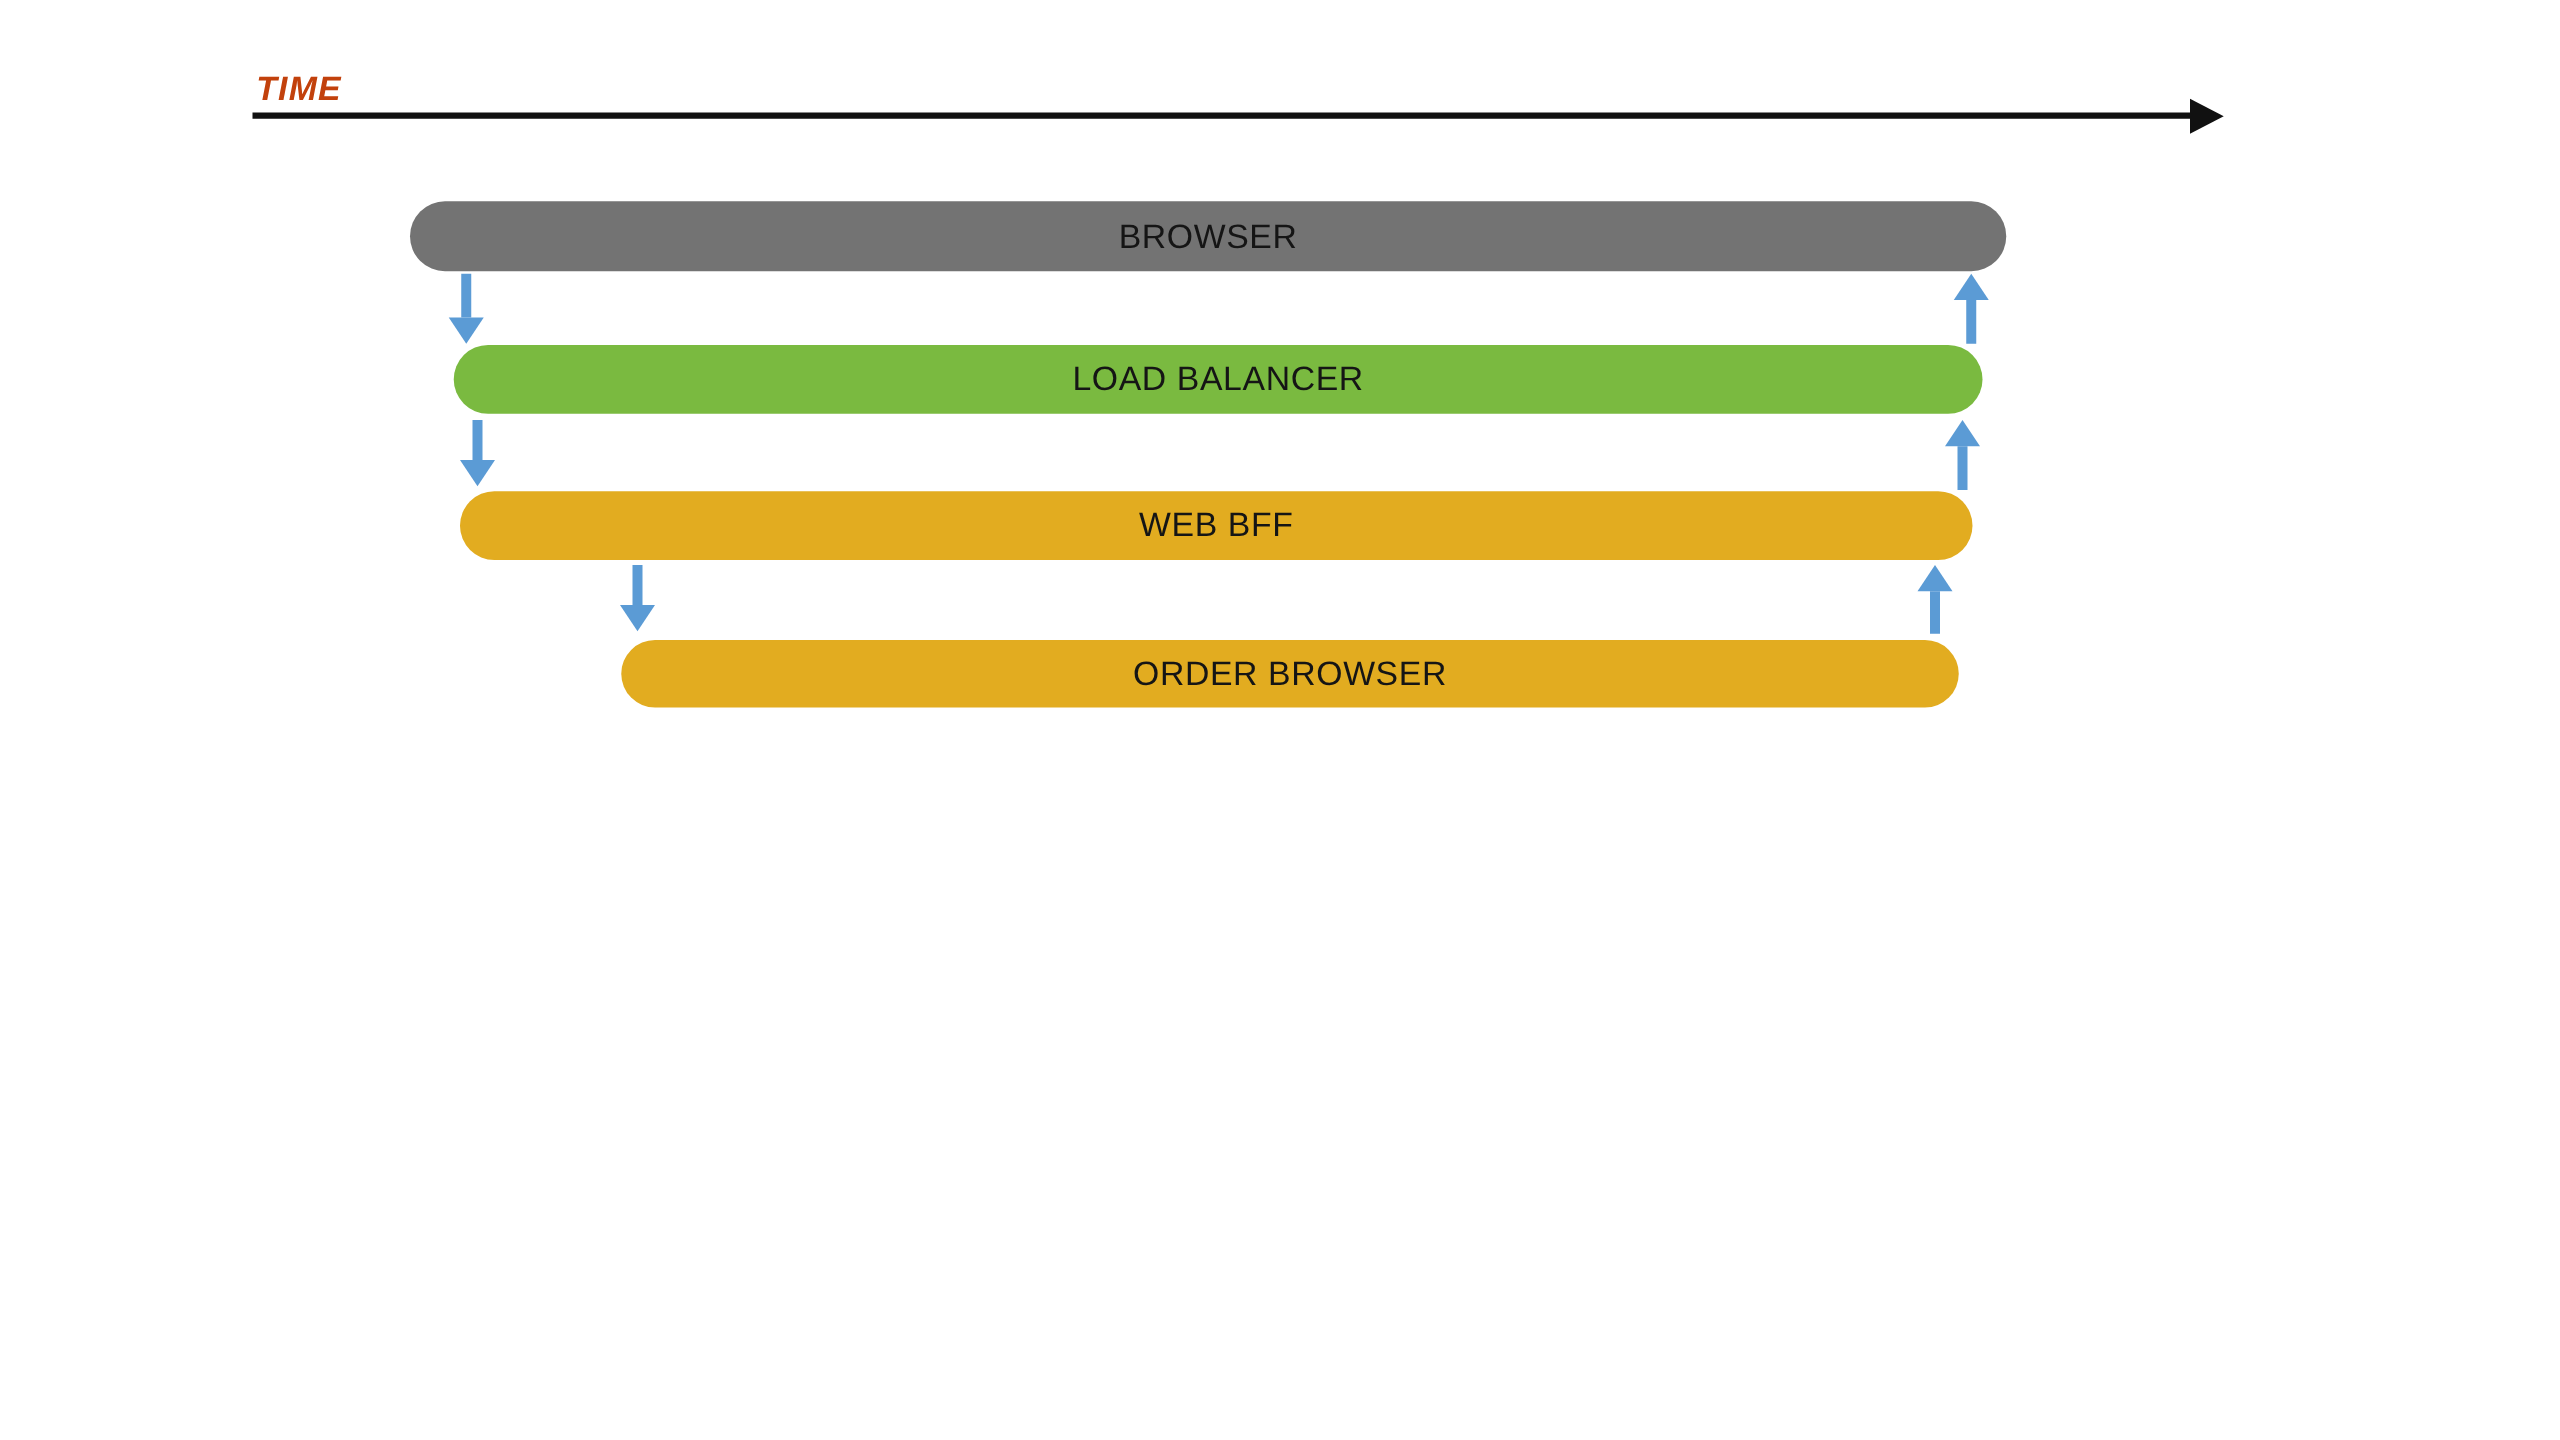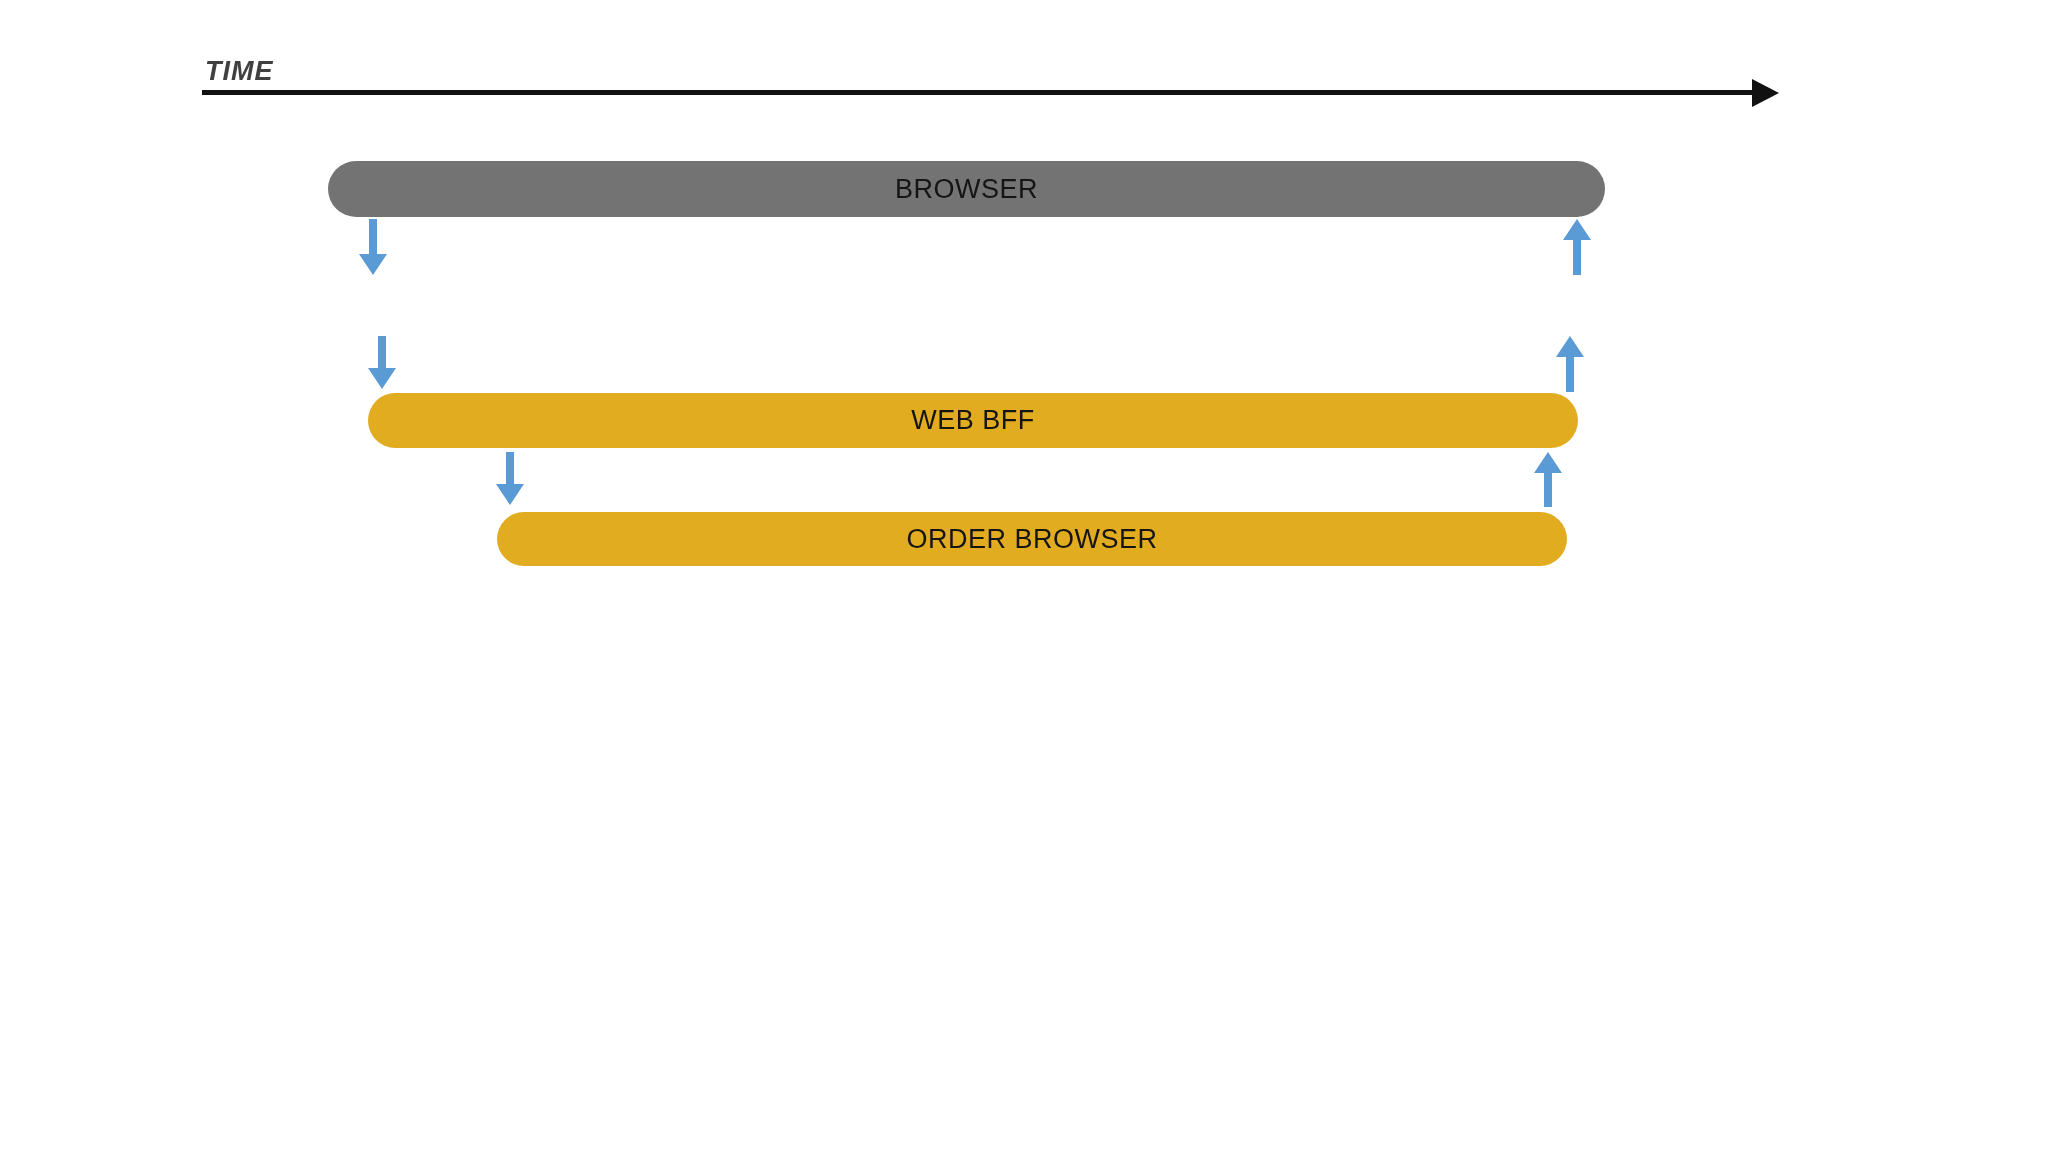--- a/index.html
+++ b/index.html
@@ -17,21 +17,21 @@
   }
   
   .time-label {
     position: absolute;
     left: 205px;
     top: 56px;
     font-size: 27px;
     font-weight: bold;
     font-style: italic;
     letter-spacing: 1px;
-    color: #404040;
+    color: #c2410c;
   }
   .time-line {
     position: absolute;
     left: 202px;
     top: 90px;
     width: 1556px;
     height: 5px;
     background: #111111;
   }
   .time-arrowhead {
@@ -101,20 +101,23 @@
 <div class="canvas">
 
   <div class="time-label">TIME</div>
   <div class="time-line"></div>
   <div class="time-arrowhead"></div>
 
   <div class="bar bar-browser" style="background-color: #737373;">
     <span>BROWSER</span>
   </div>
 
+  <div class="bar bar-load-balancer" style="background-color: rgb(122, 186, 64);">
+    <span>LOAD BALANCER</span>
+  </div>
 
   <div class="bar bar-web-bff" style="background-color: rgb(226, 172, 32);">
     <span>WEB BFF</span>
   </div>
 
   <div class="bar bar-order-service" style="background-color: rgb(226, 172, 32);">
     <span>ORDER BROWSER</span>
   </div>
 
   <div class="flow-arrow arrow-req-1" style="color: rgb(91, 155, 213);">

